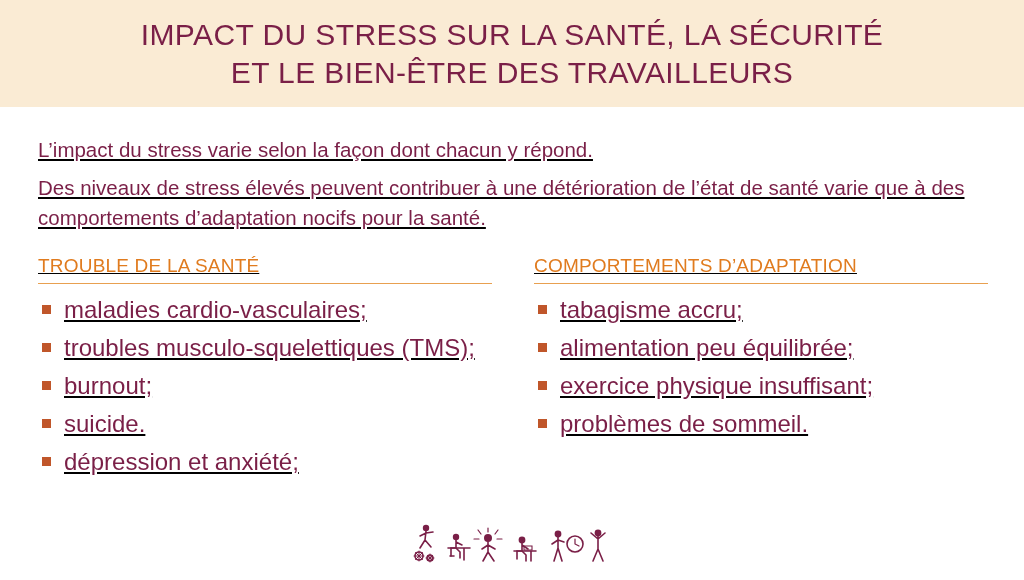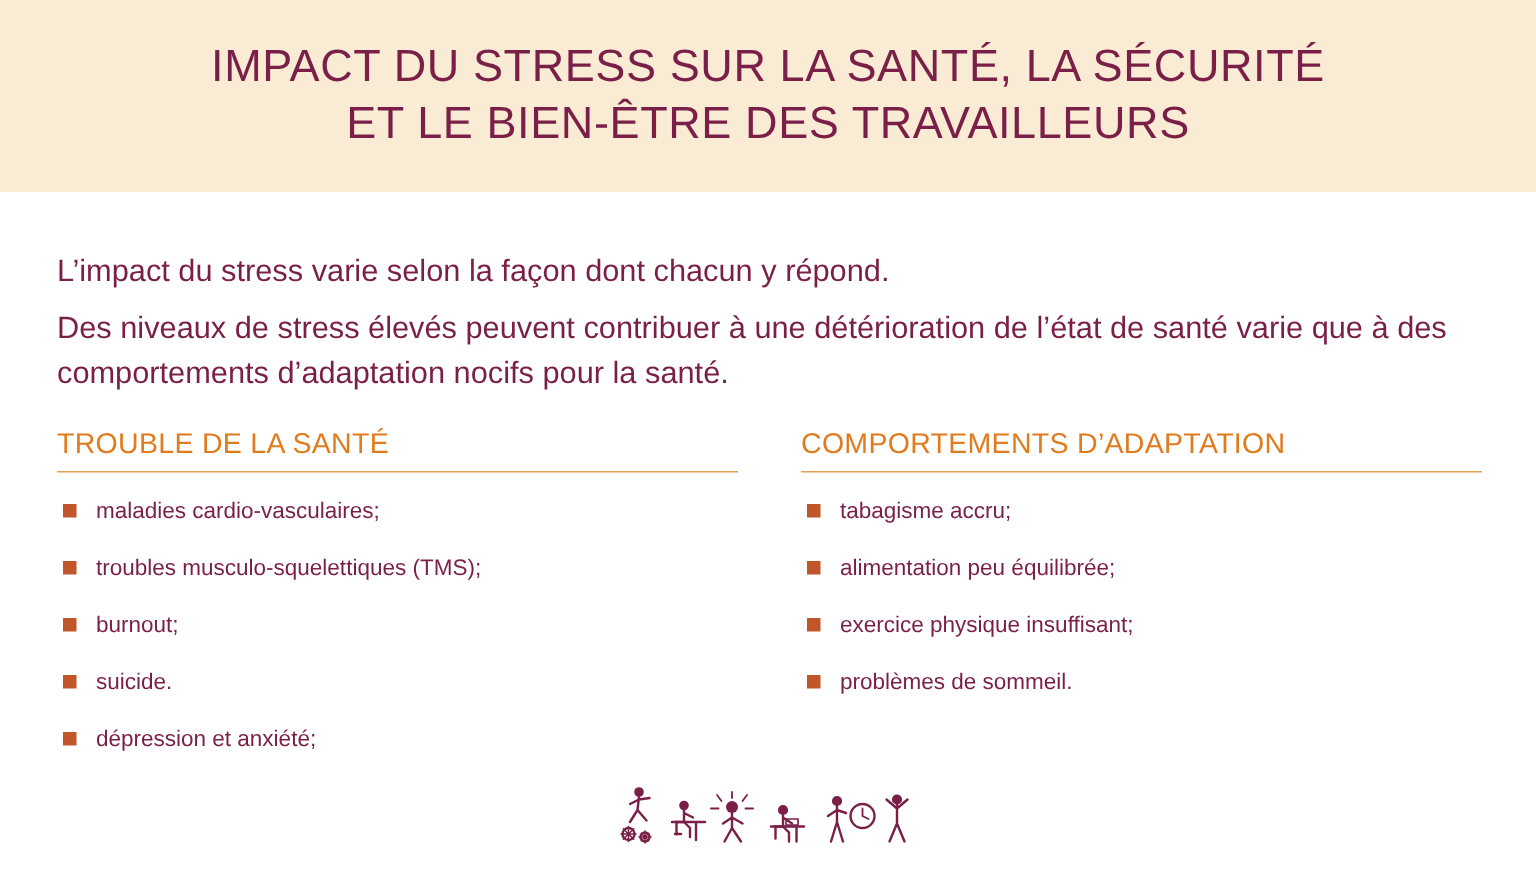--- a/index.html
+++ b/index.html
@@ -14,39 +14,40 @@
     overflow: hidden;
   }
   .slide {
     position: relative;
     width: 1024px;
     height: 580px;
     box-sizing: border-box;
   }
   .title-band {
     width: 100%;
-    height: 128px;
+    height: 107px;
     background: #faebd4;
     display: flex;
     flex-direction: column;
     align-items: center;
     justify-content: center;
     box-sizing: border-box;
   }
   .title-line {
     color: #7a1f47;
     font-size: 30px;
     line-height: 38px;
     letter-spacing: 0.4px;
     text-align: center;
     white-space: nowrap;
   }
   .body-area {
-    padding: 38px 36px 0 38px;
+    padding: 28px 36px 0 38px;
     box-sizing: border-box;
+    text-decoration: underline;
   }
   .intro {
     color: #7a1f47;
     font-size: 20.5px;
     line-height: 30px;
     max-width: 960px;
   }
   .intro p {
     margin: 0 0 8px 0;
   }
@@ -73,21 +74,21 @@
     white-space: nowrap;
   }
   ul.bullets {
     list-style: none;
     margin: 14px 0 0 0;
     padding: 0;
   }
   ul.bullets li {
     position: relative;
     color: #7a1f47;
-    font-size: 15px;
+    font-size: 24px;
     line-height: 24px;
     padding: 0 0 14px 26px;
   }
   ul.bullets li::before {
     content: "";
     position: absolute;
     left: 4px;
     top: 7px;
     width: 9px;
     height: 9px;

